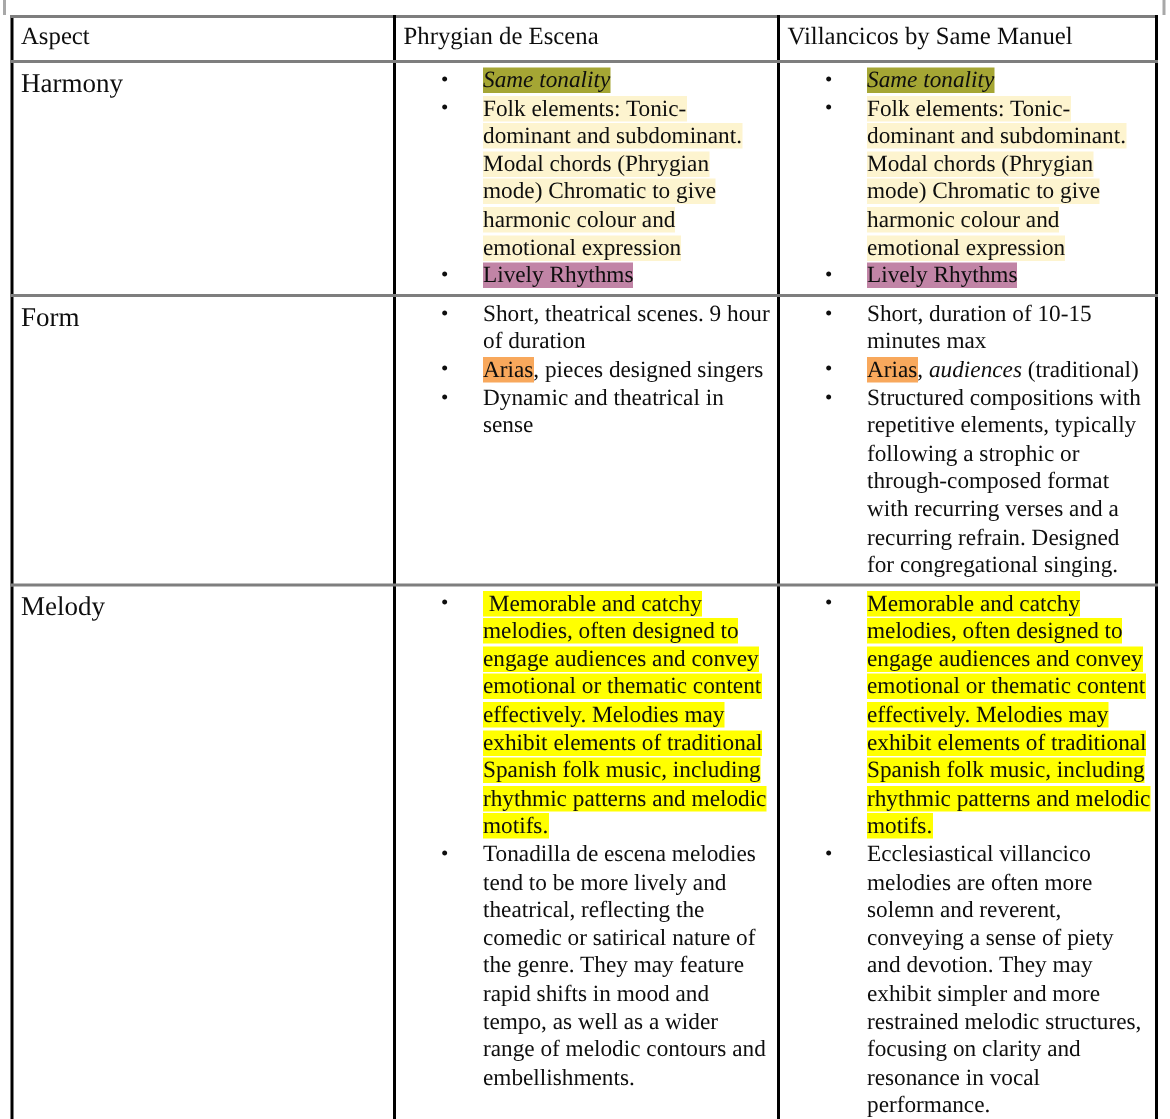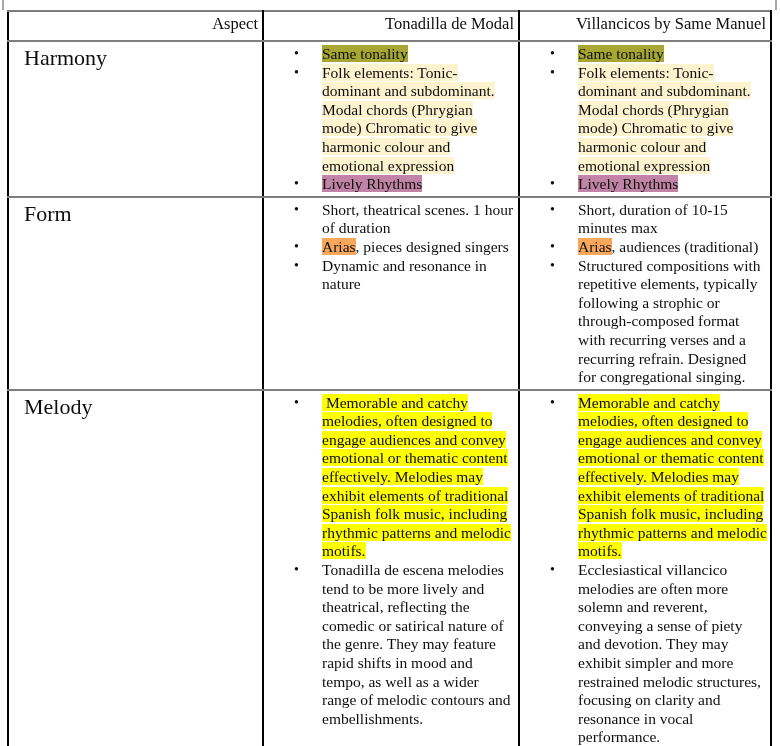--- a/index.html
+++ b/index.html
@@ -27,31 +27,31 @@
     border-bottom:2px solid var(--border-horizontal,#7e7e7e);
     vertical-align:top;
   }
 
   .cmp thead tr{height:30px}
   .cmp tr.r0{height:155px}
   .cmp tr.r1{height:189px}
   .cmp tr.r2{height:353px}
 
   .cmp th{
-    font-weight:normal;text-align:right;font-size:16.5px;
+    font-weight:normal;text-align:left;font-size:16.5px;
     padding:2px 4px 2px 5px;white-space:nowrap;overflow:hidden;
   }
-  td.aspect{font-size:22px;padding:3px 4px 2px 15px}
+  td.aspect{font-size:18px;padding:3px 4px 2px 5px}
   td.content{padding:3px 2px 2px 0;font-size:15.5px;line-height:18.6px}
 
   .bullet-item{position:relative;padding-left:58px;padding-right:1px}
   .bullet-item .glyph{
     position:absolute;left:30px;top:0;font-size:14px;line-height:18.6px;
   }
-  .run.it{}
+  .run.it{font-style:italic}
   .run.hl-yellow{background:var(--highlight-yellow,#ffff00)}
   .run.hl-cream{background:var(--highlight-cream,#fef5d2)}
   .run.hl-olive{background:var(--highlight-olive,#a5a634)}
   .run.hl-pink{background:var(--highlight-pink,#c184a6)}
   .run.hl-orange{background:var(--highlight-orange,#f8a85c)}
 </style>
 </head>
 <body>
 
 <div class="sliver left"></div>
@@ -59,44 +59,44 @@
 
 <table class="cmp">
   <colgroup>
     <col class="c0">
       <col class="c1">
       <col class="c2">
   </colgroup>
   <thead>
       <tr>
         <th>Aspect</th>
-        <th>Tonadilla de Modal</th>
+        <th>Phrygian de Escena</th>
         <th>Villancicos by Same Manuel</th>
       </tr>
     </thead>
   <tbody>
       <tr class="r0">
         <td class="aspect">Harmony</td>
         <td class="content">
           <div class="bullet-item"><span class="glyph">•</span><span class="run it hl-olive">Same tonality</span></div>
           <div class="bullet-item"><span class="glyph">•</span><span class="run hl-cream">Folk elements: Tonic-dominant and subdominant. Modal chords (Phrygian mode) Chromatic to give harmonic colour and emotional expression</span></div>
           <div class="bullet-item"><span class="glyph">•</span><span class="run hl-pink">Lively Rhythms</span></div>
         </td>
         <td class="content">
           <div class="bullet-item"><span class="glyph">•</span><span class="run it hl-olive">Same tonality</span></div>
           <div class="bullet-item"><span class="glyph">•</span><span class="run hl-cream">Folk elements: Tonic-dominant and subdominant. Modal chords (Phrygian mode) Chromatic to give harmonic colour and emotional expression</span></div>
           <div class="bullet-item"><span class="glyph">•</span><span class="run hl-pink">Lively Rhythms</span></div>
         </td>
       </tr>
       <tr class="r1">
         <td class="aspect">Form</td>
         <td class="content">
-          <div class="bullet-item"><span class="glyph">•</span><span class="run">Short, theatrical scenes. 1 hour of duration</span></div>
+          <div class="bullet-item"><span class="glyph">•</span><span class="run">Short, theatrical scenes. 9 hour of duration</span></div>
           <div class="bullet-item"><span class="glyph">•</span><span class="run hl-orange">Arias</span><span class="run">, pieces designed singers</span></div>
-          <div class="bullet-item"><span class="glyph">•</span><span class="run">Dynamic and resonance in nature</span></div>
+          <div class="bullet-item"><span class="glyph">•</span><span class="run">Dynamic and theatrical in sense</span></div>
         </td>
         <td class="content">
           <div class="bullet-item"><span class="glyph">•</span><span class="run">Short, duration of 10-15 minutes max</span></div>
           <div class="bullet-item"><span class="glyph">•</span><span class="run hl-orange">Arias</span><span class="run">, </span><span class="run it">audiences</span><span class="run"> (traditional)</span></div>
           <div class="bullet-item"><span class="glyph">•</span><span class="run">Structured compositions with repetitive elements, typically following a strophic or through-composed format with recurring verses and a recurring refrain. Designed for congregational singing.</span></div>
         </td>
       </tr>
       <tr class="r2">
         <td class="aspect">Melody</td>
         <td class="content">

